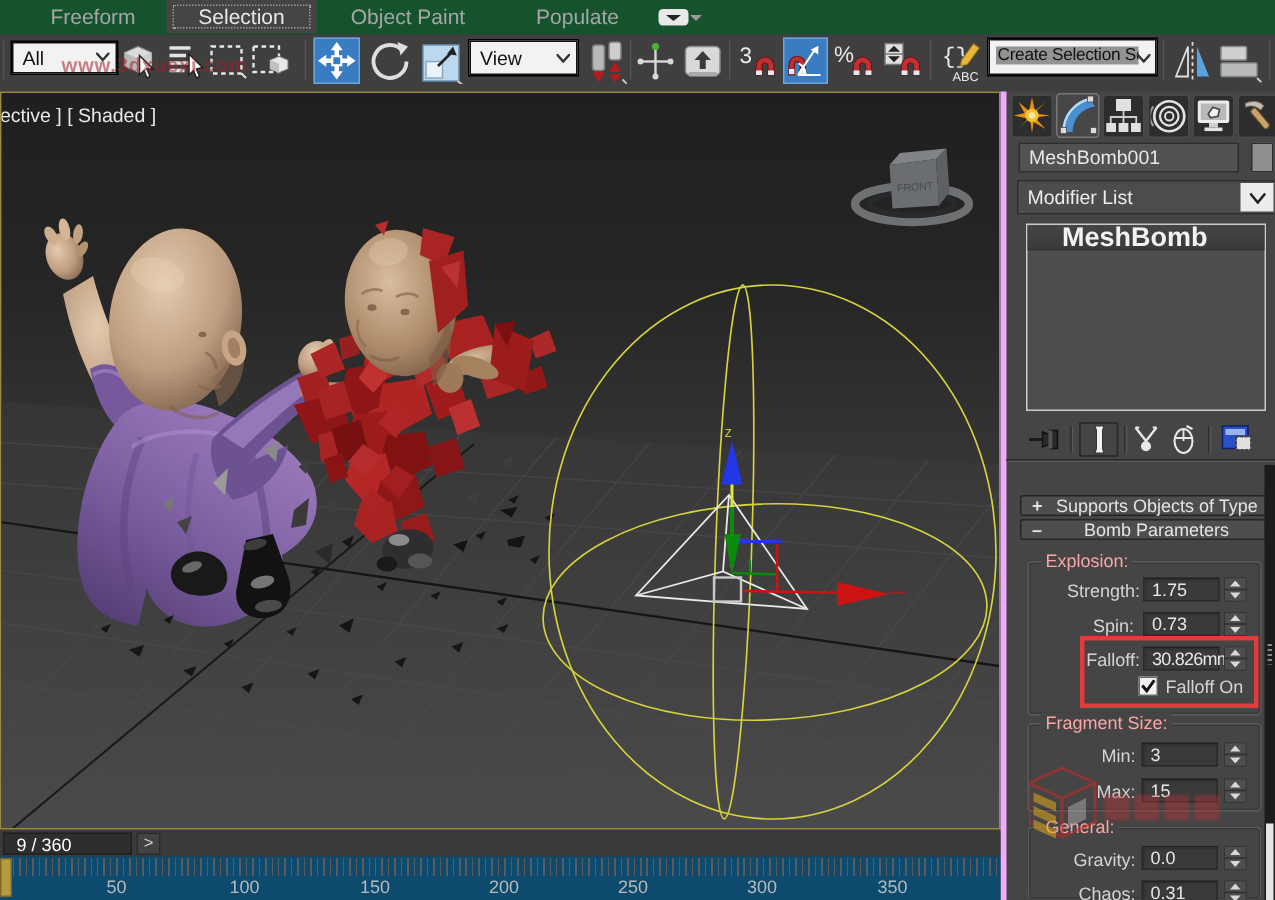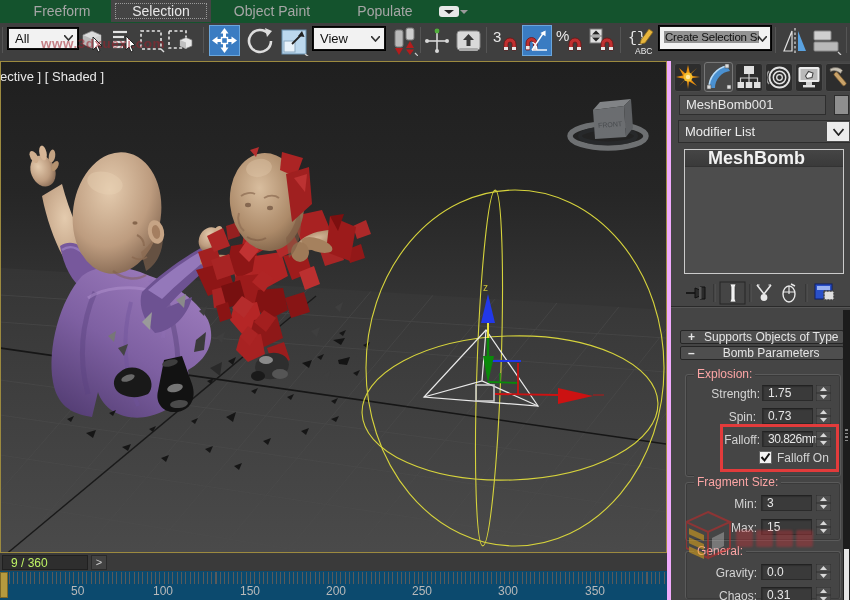--- a/index.html
+++ b/index.html
@@ -697,21 +697,21 @@
       </g>
       <defs>
           <filter id="wblur">
             <feGaussianBlur stdDeviation="1.2"></feGaussianBlur>
           </filter>
         </defs>
     </svg>
   </div>
 
   <div id="tslider" class="abs">
-    <div class="abs" style="left:2px;top:1px;width:86px;height:15px;background:#2e2e2e;border:1px solid #202020;color:#bef264;font-size:12px;line-height:14px;padding-left:8px;">9 / 360</div>
+    <div class="abs" style="left:2px;top:1px;width:86px;height:15px;background:#2e2e2e;border:1px solid #202020;color:#ffffff;font-size:12px;line-height:14px;padding-left:8px;">9 / 360</div>
     <div class="abs" style="left:91px;top:1px;width:16px;height:15px;background:#424242;border:1px solid #2a2a2a;color:#cfcfcf;font-size:11px;line-height:13px;text-align:center;">&gt;</div>
   </div>
 
   <div id="ruler" class="abs">
     <div class="abs" style="left:0;top:1px;width:666px;height:12px;
       background:repeating-linear-gradient(to right,#5a5a5a 0px,#5a5a5a 1px,transparent 1px,transparent 4.31px);"></div>
     <div class="abs" style="left:0;top:1px;width:8px;height:26px;background:#b69a3e;border:1px solid #7d6828;"></div>
     <span class="rnum" style="left:71px;">50</span>
     <span class="rnum" style="left:153px;">100</span>
     <span class="rnum" style="left:240px;">150</span>

